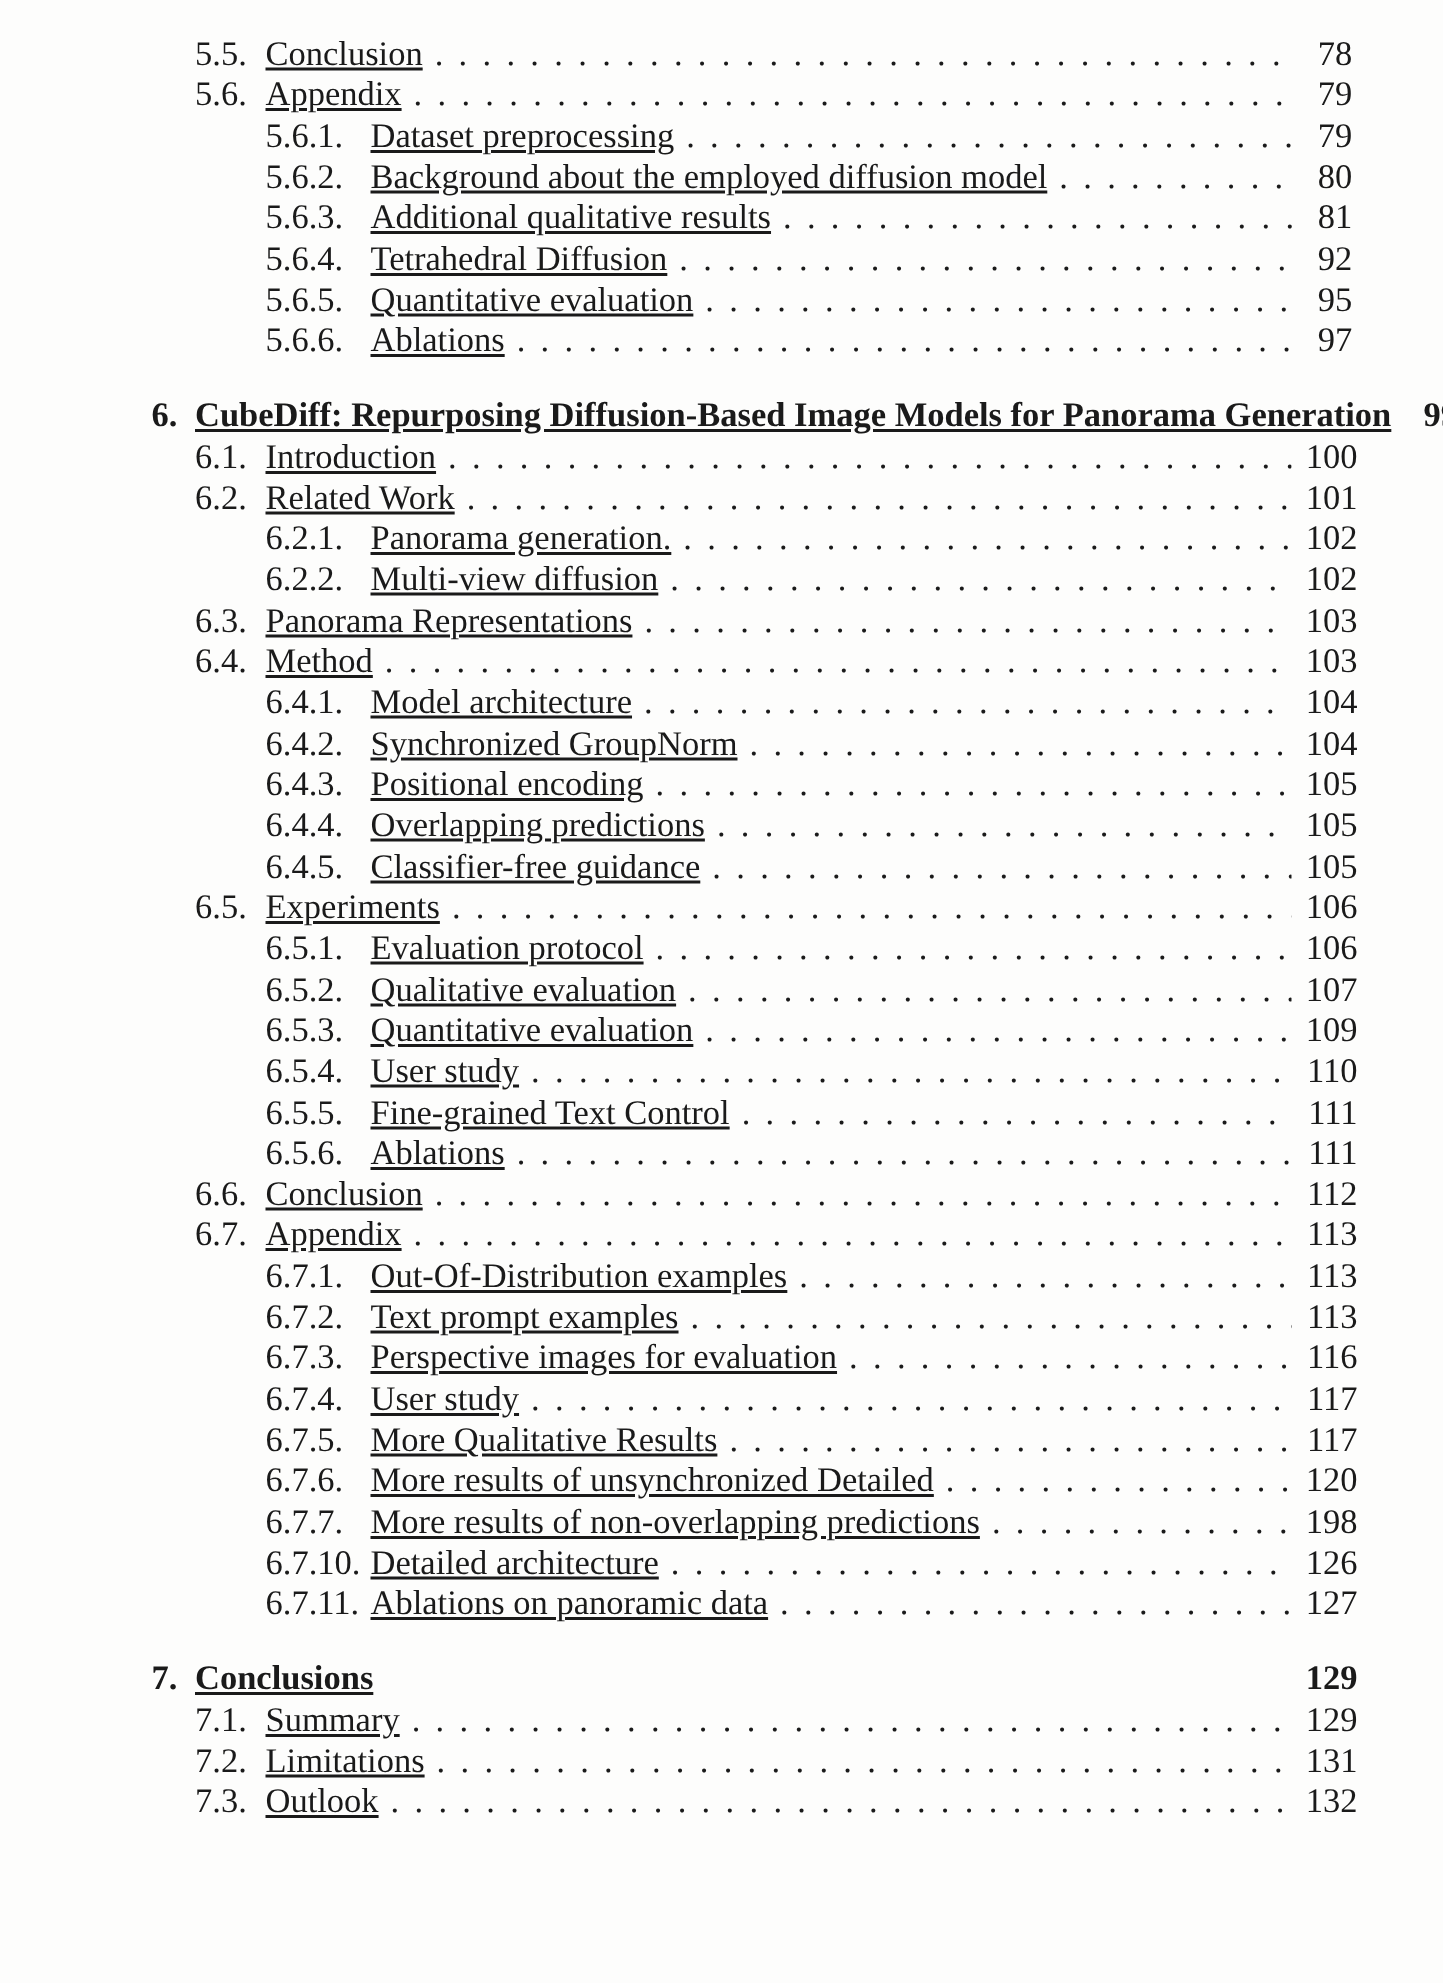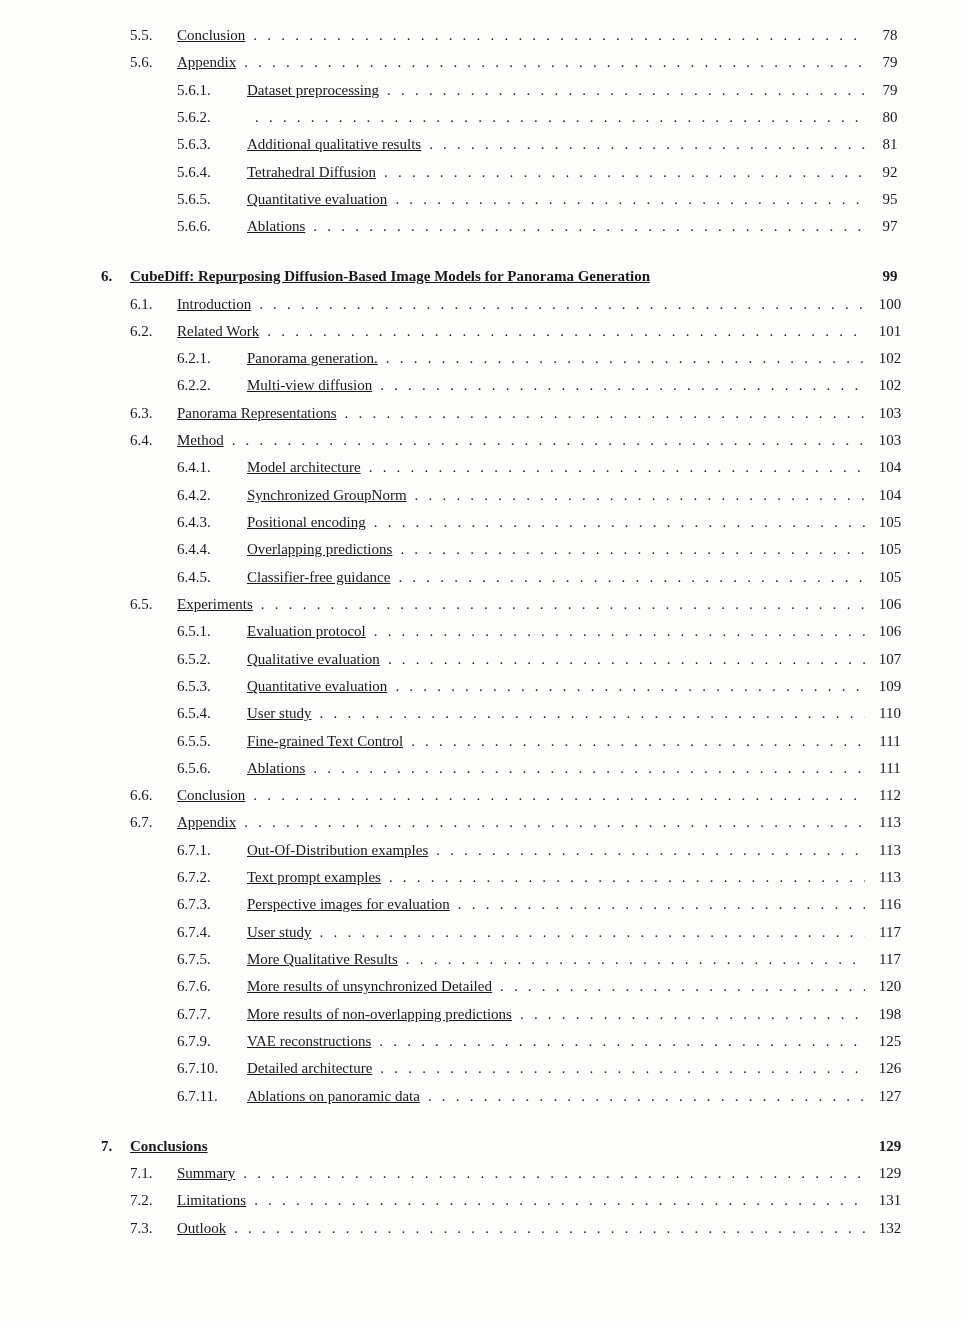--- a/index.html
+++ b/index.html
@@ -8,21 +8,21 @@
     width: 962px;
     background: #ffffff;
   }
 
   .page {
     position: relative;
     width: 962px;
     height: 1322px;
     background: #fdfdfc;
     font-family: "Liberation Serif", "DejaVu Serif", serif;
-    font-size: 15px;
+    font-size: 23px;
     color: #1a1a1a;
     padding: 22px 57px 0 101px;
     overflow: hidden;
   }
 
   .toc { width: 100%; }
 
   .toc-row {
     display: flex;
     align-items: baseline;
@@ -81,20 +81,21 @@
     <span class="toc-pagenum">79</span>
   </div>
       <div class="toc-row level-3">
     <span class="toc-number">5.6.1.</span>
     <span class="toc-title">Dataset preprocessing</span>
     <span class="toc-dots"></span>
     <span class="toc-pagenum">79</span>
   </div>
       <div class="toc-row level-3">
     <span class="toc-number">5.6.2.</span>
+    <span class="toc-title">Background about the employed diffusion model</span>
     <span class="toc-dots"></span>
     <span class="toc-pagenum">80</span>
   </div>
       <div class="toc-row level-3">
     <span class="toc-number">5.6.3.</span>
     <span class="toc-title">Additional qualitative results</span>
     <span class="toc-dots"></span>
     <span class="toc-pagenum">81</span>
   </div>
       <div class="toc-row level-3">
@@ -277,26 +278,20 @@
     <span class="toc-dots"></span>
     <span class="toc-pagenum">120</span>
   </div>
       <div class="toc-row level-3">
     <span class="toc-number">6.7.7.</span>
     <span class="toc-title">More results of non-overlapping predictions</span>
     <span class="toc-dots"></span>
     <span class="toc-pagenum">198</span>
   </div>
       <div class="toc-row level-3">
-    <span class="toc-number">6.7.9.</span>
-    <span class="toc-title">VAE reconstructions</span>
-    <span class="toc-dots"></span>
-    <span class="toc-pagenum">125</span>
-  </div>
-      <div class="toc-row level-3">
     <span class="toc-number">6.7.10.</span>
     <span class="toc-title">Detailed architecture</span>
     <span class="toc-dots"></span>
     <span class="toc-pagenum">126</span>
   </div>
       <div class="toc-row level-3">
     <span class="toc-number">6.7.11.</span>
     <span class="toc-title">Ablations on panoramic data</span>
     <span class="toc-dots"></span>
     <span class="toc-pagenum">127</span>

